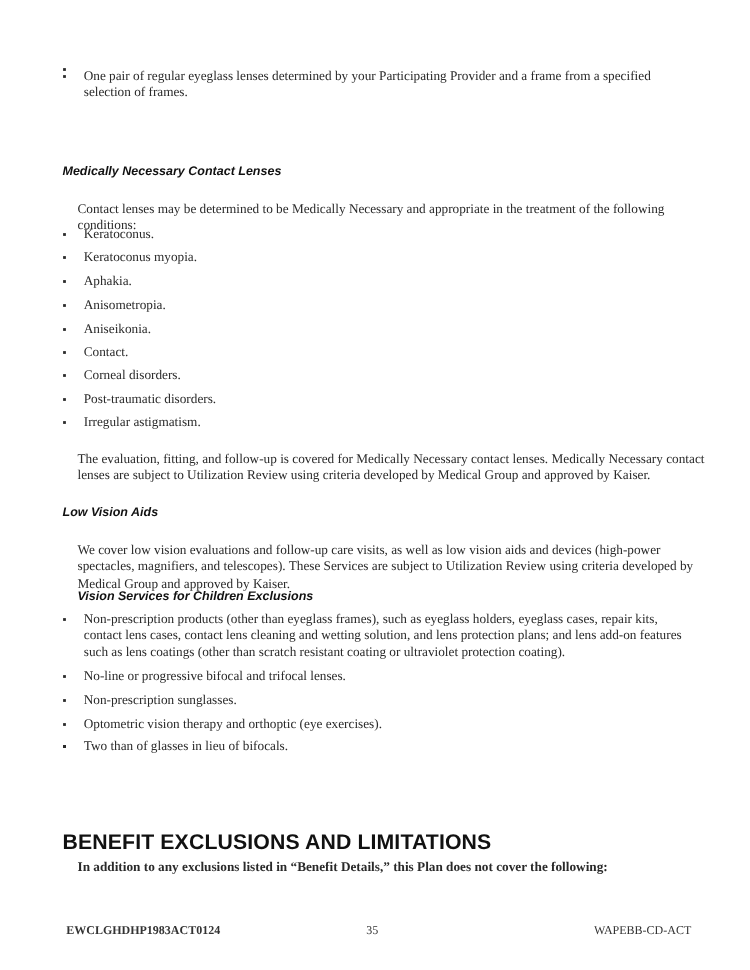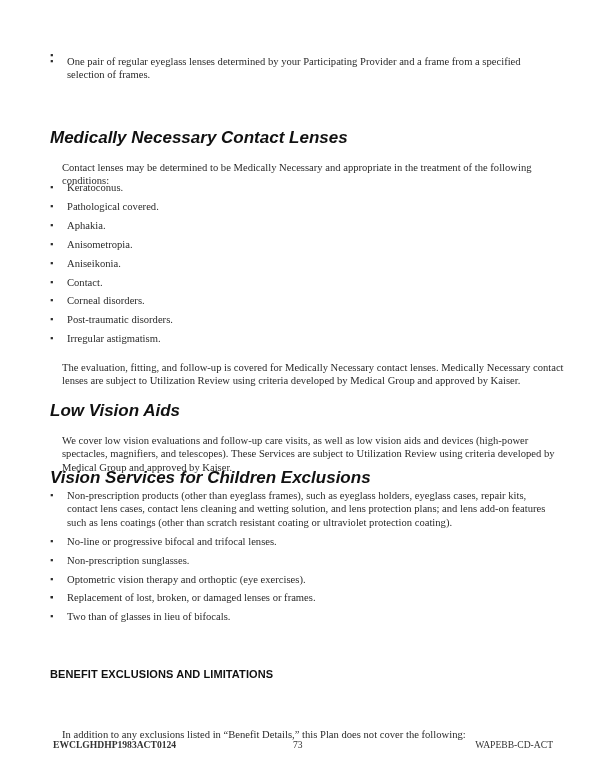--- a/index.html
+++ b/index.html
@@ -2,22 +2,22 @@
 <html><head>
   <meta charset="utf-8">
   <style>
     html, body { margin: 0; padding: 0; background: #ffffff; }
     body { width: 600px; height: 776px; position: relative; overflow: hidden; color: #222; }
     .page { position: absolute; left: 50px; top: 0; width: 505px; }
     .serif { font-family: "Liberation Serif", "DejaVu Serif", serif; font-size: 10.6px; line-height: 13.4px; color: #2a2a2a; }
     .bullet-list { list-style: none; margin: 0; padding: 0; }
     .bullet-list li { position: relative; padding-left: 17px; margin-bottom: 5.5px; }
     .bullet-list li .bullet { position: absolute; left: 0; top: 0; font-size: 9px; }
-    .h2 { font-family: "Liberation Sans", "DejaVu Sans", sans-serif; font-weight: bold; font-style: italic; font-size: 17px; color: #111; margin: 0; line-height: 16px; }
-    .h1 { font-family: "Liberation Sans", "DejaVu Sans", sans-serif; font-weight: bold; font-size: 11px; color: #111; margin: 0; line-height: 20px; letter-spacing: 0.1px; }
+    .h2 { font-family: "Liberation Sans", "DejaVu Sans", sans-serif; font-weight: bold; font-style: italic; font-size: 10px; color: #111; margin: 0; line-height: 16px; }
+    .h1 { font-family: "Liberation Sans", "DejaVu Sans", sans-serif; font-weight: bold; font-size: 17px; color: #111; margin: 0; line-height: 20px; letter-spacing: 0.1px; }
     p { margin: 12px; }
     .footer { position: absolute; top: 739px; left: 53px; width: 500px; font-family: "Liberation Serif", "DejaVu Serif", serif; font-size: 9.6px; color: #333; }
     .footer .left { position: absolute; left: 0; font-weight: bold; }
     .footer .center { position: absolute; left: 240px; }
     .footer .right { position: absolute; right: 0; margin-left: 23px; }
   </style>
 </head>
 <body>
 
 <div class="page">
@@ -25,48 +25,48 @@
   <ul class="bullet-list serif" style="position:absolute; top:49px; left:0; width:505px;">
     <li><span class="bullet">▪</span></li>
     <li><span class="bullet">▪</span><span>One pair of regular eyeglass lenses determined by your Participating Provider and a frame from a specified selection of frames.</span></li>
   </ul>
 
   <h2 class="h2" style="position:absolute; top:130px; left:0;">Medically Necessary Contact Lenses</h2>
   <p class="serif" style="position:absolute; top:149px; left:0; width:470px;">Contact lenses may be determined to be Medically Necessary and appropriate in the treatment of the following conditions:</p>
 
   <ul class="bullet-list serif" style="position:absolute; top:181px; left:0; width:505px;">
     <li style="margin-bottom:5.5px;"><span class="bullet">▪</span><span>Keratoconus.</span></li>
-    <li style="margin-bottom:5.5px;"><span class="bullet">▪</span><span>Pathological covered.</span></li>
+    <li style="margin-bottom:5.5px;"><span class="bullet">▪</span><span>Keratoconus myopia.</span></li>
     <li style="margin-bottom:5.5px;"><span class="bullet">▪</span><span>Aphakia.</span></li>
     <li style="margin-bottom:5.5px;"><span class="bullet">▪</span><span>Anisometropia.</span></li>
     <li style="margin-bottom:5.5px;"><span class="bullet">▪</span><span>Aniseikonia.</span></li>
     <li style="margin-bottom:5.5px;"><span class="bullet">▪</span><span>Contact.</span></li>
     <li style="margin-bottom:5.5px;"><span class="bullet">▪</span><span>Corneal disorders.</span></li>
     <li style="margin-bottom:5.5px;"><span class="bullet">▪</span><span>Post-traumatic disorders.</span></li>
     <li style="margin-bottom:5.5px;"><span class="bullet">▪</span><span>Irregular astigmatism.</span></li>
   </ul>
 
   <p class="serif" style="position:absolute; top:349px; left:0; width:505px;">The evaluation, fitting, and follow-up is covered for Medically Necessary contact lenses. Medically Necessary contact lenses are subject to Utilization Review using criteria developed by Medical Group and approved by Kaiser.</p>
 
   <h2 class="h2" style="position:absolute; top:403px; left:0;">Low Vision Aids</h2>
   <p class="serif" style="position:absolute; top:422px; left:0; width:505px;">We cover low vision evaluations and follow-up care visits, as well as low vision aids and devices (high-power spectacles, magnifiers, and telescopes). These Services are subject to Utilization Review using criteria developed by Medical Group and approved by Kaiser.</p>
 
-  <h2 class="h2" style="position:absolute; top:470px; left:0;">Vision Services for Children Exclusions</h2>
+  <h2 class="h2" style="position:absolute; top:470px; left:12px;">Vision Services for Children Exclusions</h2>
 
   <ul class="bullet-list serif" style="position:absolute; top:489px; left:0; width:505px;">
     <li><span class="bullet">▪</span><span>Non-prescription products (other than eyeglass frames), such as eyeglass holders, eyeglass cases, repair kits, contact lens cases, contact lens cleaning and wetting solution, and lens protection plans; and lens add-on features such as lens coatings (other than scratch resistant coating or ultraviolet protection coating).</span></li>
     <li><span class="bullet">▪</span><span>No-line or progressive bifocal and trifocal lenses.</span></li>
     <li><span class="bullet">▪</span><span>Non-prescription sunglasses.</span></li>
     <li><span class="bullet">▪</span><span>Optometric vision therapy and orthoptic (eye exercises).</span></li>
     <li><span class="bullet">▪</span></li>
-    <li><span class="bullet">▪</span><span>Replacement of lost, broken, or damaged lenses or frames.</span></li>
+    <li><span class="bullet">▪</span></li>
     <li><span class="bullet">▪</span><span>Two than of glasses in lieu of bifocals.</span></li>
   </ul>
 
   <h1 class="h1" style="position:absolute; top:664px; left:0; white-space:nowrap;">BENEFIT EXCLUSIONS AND LIMITATIONS</h1>
-  <p class="serif" style="position:absolute; top:716px; left:0; width:505px;">In addition to any exclusions listed in “Benefit Details,” this Plan does not cover the following:</p>
+  <p class="serif" style="position:absolute; top:676px; left:0; width:505px;font-weight:bold;">In addition to any exclusions listed in “Benefit Details,” this Plan does not cover the following:</p>
 </div>
 
 <div class="footer">
   <span class="left">EWCLGHDHP1983ACT0124</span>
-  <span class="center">73</span>
+  <span class="center">35</span>
   <span class="right">WAPEBB-CD-ACT</span>
 </div>
 
 </body></html>

